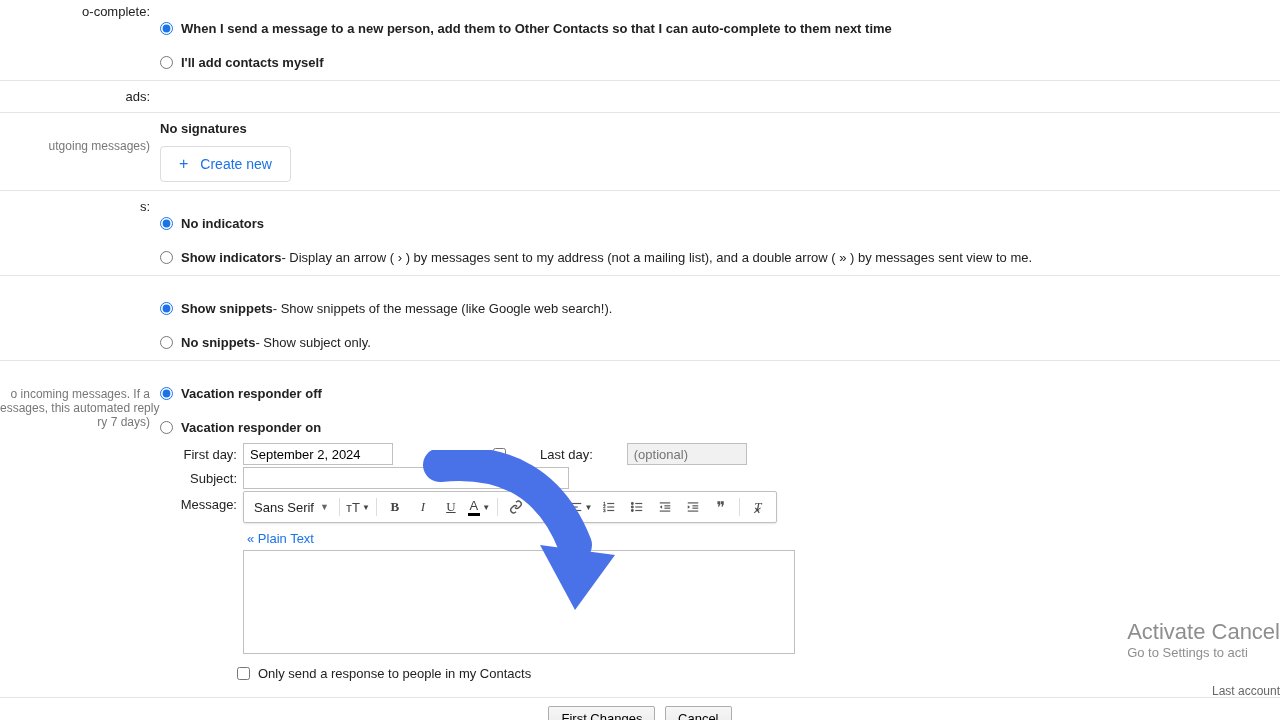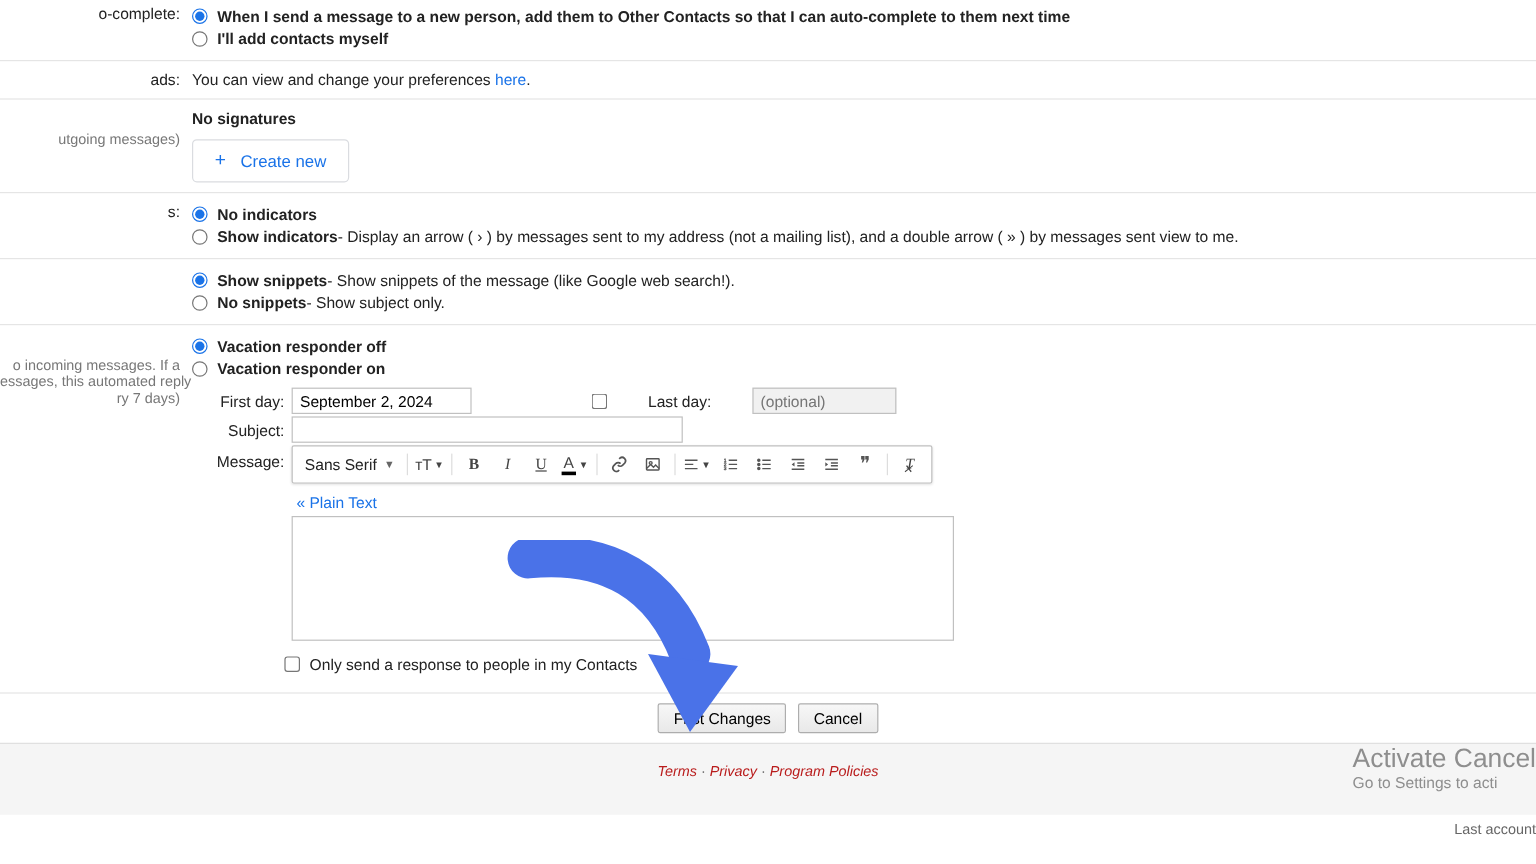--- a/index.html
+++ b/index.html
@@ -40,20 +40,21 @@
   }
   .content-col {
     flex: 1;
     padding-left: 0;
   }
   .radio-row {
     display: flex;
     align-items: center;
     padding: 2px 0;
     font-size: 13px;
+    margin-top: 15px;
   }
   .radio-row input[type=radio] {
     margin-right: 8px;
     accent-color: #1a73e8;
   }
   .radio-row .bold { font-weight: bold; }
   .radio-row .desc { font-weight: normal; }
   .link { color: #1a73e8; cursor: pointer; }
   .no-sig { font-weight: bold; margin-bottom: 10px; }
   .create-new-btn {
@@ -201,23 +202,20 @@
       </div>
       <div class="radio-row">
         <input type="radio" style="">
         <span class="bold">I'll add contacts myself</span>
       </div>
     </div>
   </div>
 
   <div class="section">
     <div class="label-col"><span class="partial">ads:</span></div>
-    <div class="content-col">
-      <span>You can view and change your preferences </span><span class="link">here</span><span>.</span>
-    </div>
   </div>
 
   <div class="section">
     <div class="label-col">
       <div class="label-sub partial" style="margin-top:18px;">utgoing messages)</div>
     </div>
     <div class="content-col">
       <div class="no-sig">No signatures</div>
       <button class="create-new-btn">
         <span class="plus">+</span>

